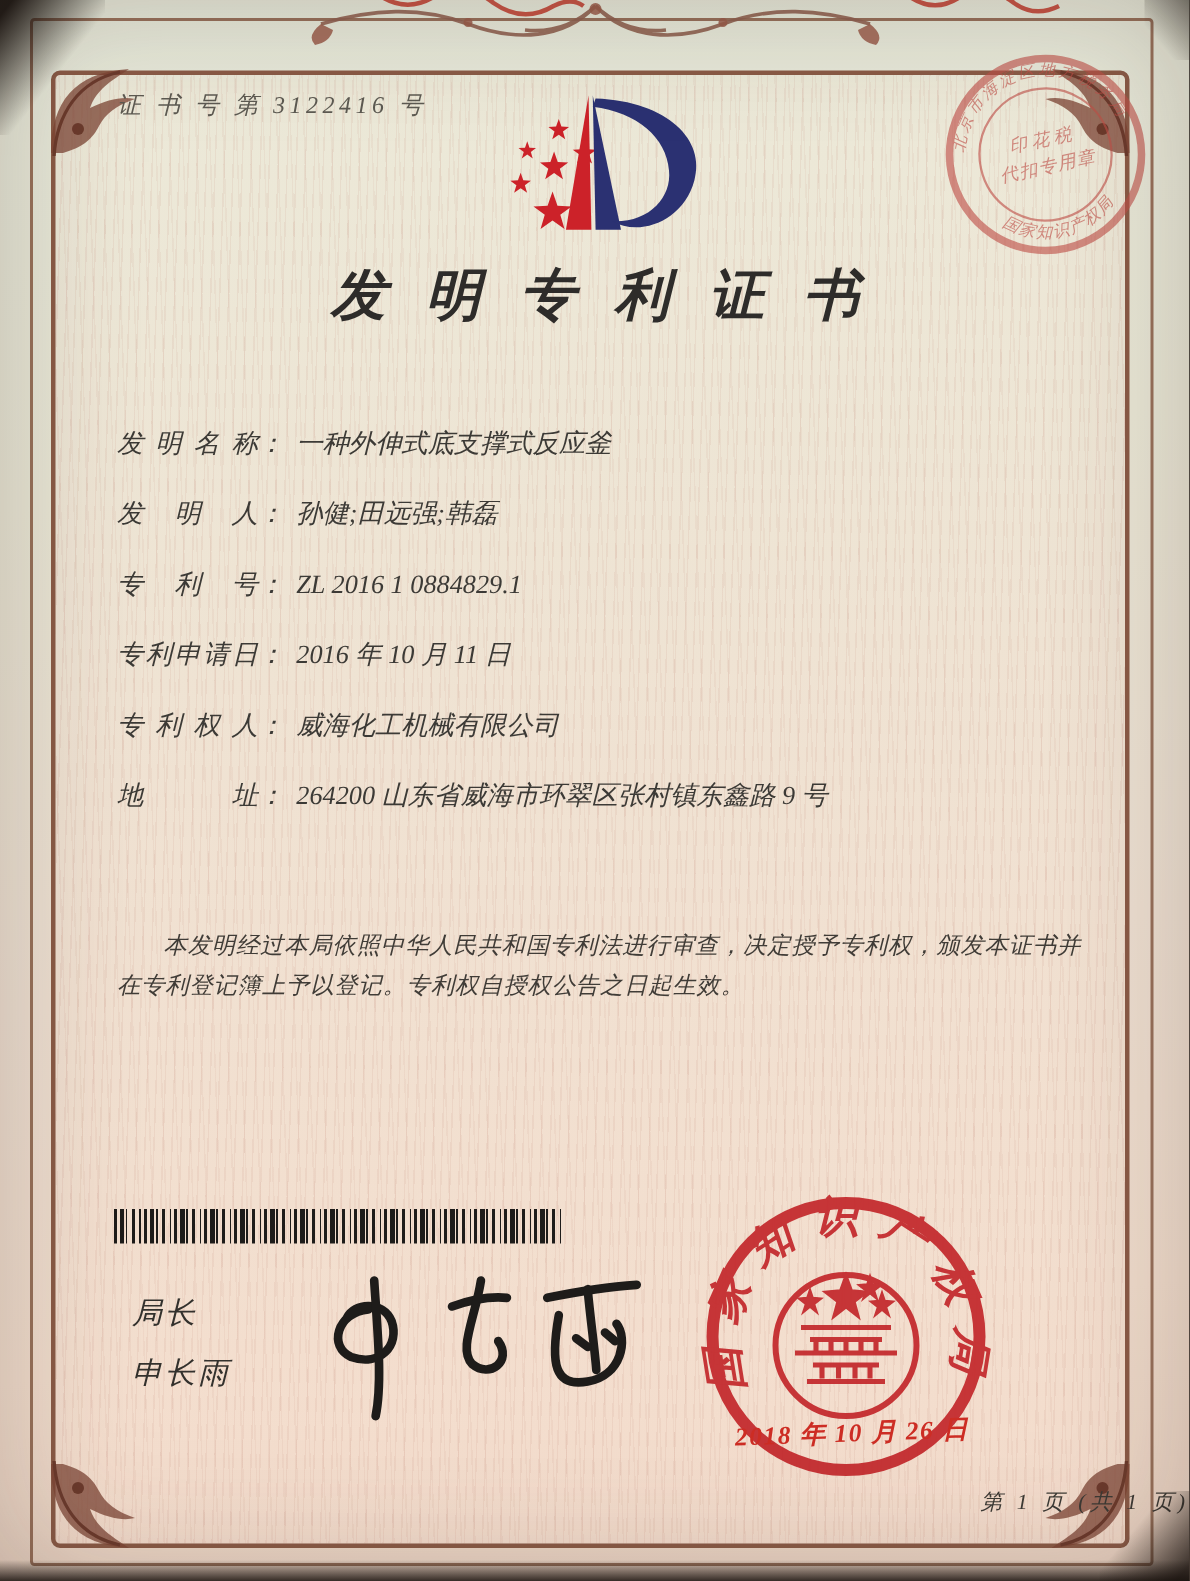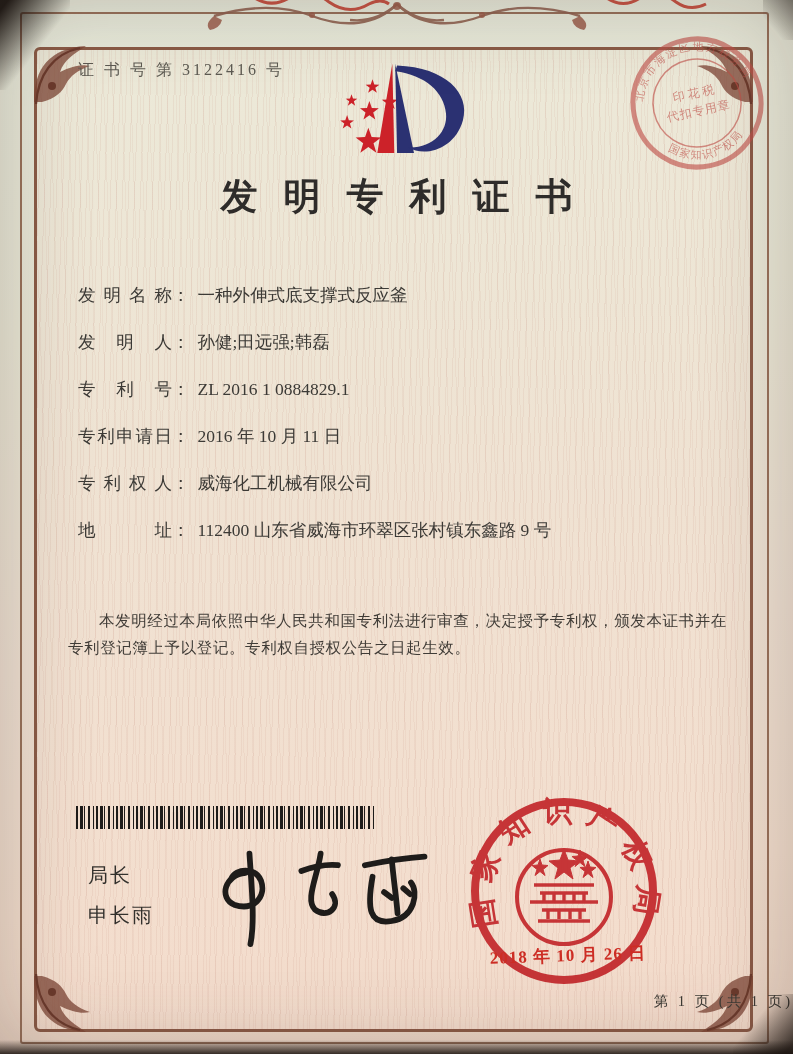--- a/index.html
+++ b/index.html
@@ -1,19 +1,19 @@
 <!DOCTYPE html>
 <html><head>
 <meta charset="utf-8">
 <style>
   html,body{margin:0;padding:0}
   body{width:793px;height:1054px;overflow:hidden;background:#1c1713;
        font-family:"Liberation Serif","DejaVu Serif",serif;position:relative}
   .paper{position:absolute;inset:0;
-    background:linear-gradient(175deg,#e6e9da 0%,#e9e7d6 30%,#eee0d2 60%,#f0dccc 82%,#e9d2c2 100%);}
+    background:linear-gradient(175deg,#e6e9da 0%,#e9e7d6 30%,#eee0d2 60%,#f0dccc 82%,#e9d2c2 100%);font-style:italic;}
   
   .edge{position:absolute;pointer-events:none;z-index:40}
   .edge.tl{left:0;top:0;width:70px;height:90px;background:linear-gradient(128deg,rgba(25,18,14,.95) 6%,rgba(25,18,14,0) 55%)}
   .edge.bot{left:0;bottom:0;width:100%;height:14px;background:linear-gradient(0deg,rgba(25,18,14,.85),rgba(25,18,14,0));}
   .edge.br{right:0;bottom:0;width:60px;height:60px;background:linear-gradient(310deg,rgba(25,18,14,.8) 8%,rgba(25,18,14,0) 60%)}
   .edge.tr{right:0;top:0;width:30px;height:40px;background:linear-gradient(230deg,rgba(25,18,14,.5),rgba(25,18,14,0) 70%)}
   .vignette{position:absolute;inset:0;box-shadow:inset 0 0 90px rgba(60,40,30,.25);z-index:39;pointer-events:none}
 
   .outer-frame{position:absolute;left:20px;right:24px;top:12px;bottom:10px;
     border:2px solid #97705a;border-radius:3px}
@@ -42,21 +42,21 @@
   .title{position:absolute;left:0;right:0;top:172px;text-align:center;font-size:37px;
     letter-spacing:26px;padding-left:26px;color:#2e2c2a;font-weight:600;z-index:10}
 
   .fields{position:absolute;left:78px;right:70px;top:283px;z-index:10;color:#3c3a36;font-size:17.5px}
   .frow{margin-bottom:20px;height:27px;white-space:nowrap}
   .flabel{display:inline-block;width:94px;text-align:justify;text-align-last:justify;vertical-align:bottom}
   .colon{margin-right:8px}
   .combo .group2{margin-left:56px}
 
   .paras{position:absolute;left:64px;right:58px;top:604px;z-index:10;color:#403c37}
-  .paras p{margin:4px;text-indent:2em;font-size:15.5px;line-height:26.5px;letter-spacing:.6px}
+  .paras p{margin:14px;text-indent:2em;font-size:15.5px;line-height:26.5px;letter-spacing:.6px}
 
   .barcode{position:absolute;left:76px;top:806px;width:300px;height:23px;z-index:10;
     background:repeating-linear-gradient(90deg,
       #1e1c1a 0 2px,transparent 2px 4px,#1e1c1a 4px 7px,transparent 7px 8px,
       #1e1c1a 8px 9px,transparent 9px 12px,#1e1c1a 12px 14px,transparent 14px 17px,
       #1e1c1a 17px 18px,transparent 18px 20px);}
 
   .director{position:absolute;left:88px;top:862px;z-index:10;color:#33312d;font-size:20px}
   .director div{margin-bottom:13px;letter-spacing:2px}
   .signature{position:absolute;left:186px;top:840px;z-index:11}
@@ -170,21 +170,21 @@
     <div class="frow">
       <span class="flabel">专利号</span><span class="colon">：</span><span>ZL 2016 1 0884829.1</span>
     </div>
     <div class="frow">
       <span class="flabel">专利申请日</span><span class="colon">：</span><span>2016 年 10 月 11 日</span>
     </div>
     <div class="frow">
       <span class="flabel">专利权人</span><span class="colon">：</span><span>威海化工机械有限公司</span>
     </div>
     <div class="frow">
-      <span class="flabel">地址</span><span class="colon">：</span><span>112400 山东省威海市环翠区张村镇东鑫路 9 号</span>
+      <span class="flabel">地址</span><span class="colon">：</span><span>264200 山东省威海市环翠区张村镇东鑫路 9 号</span>
     </div>
   </div>
 
   <div class="paras">
     <p>本发明经过本局依照中华人民共和国专利法进行审查，决定授予专利权，颁发本证书并在专利登记簿上予以登记。专利权自授权公告之日起生效。</p>
   </div>
 
   <div class="barcode"></div>
 
   <div class="director">

